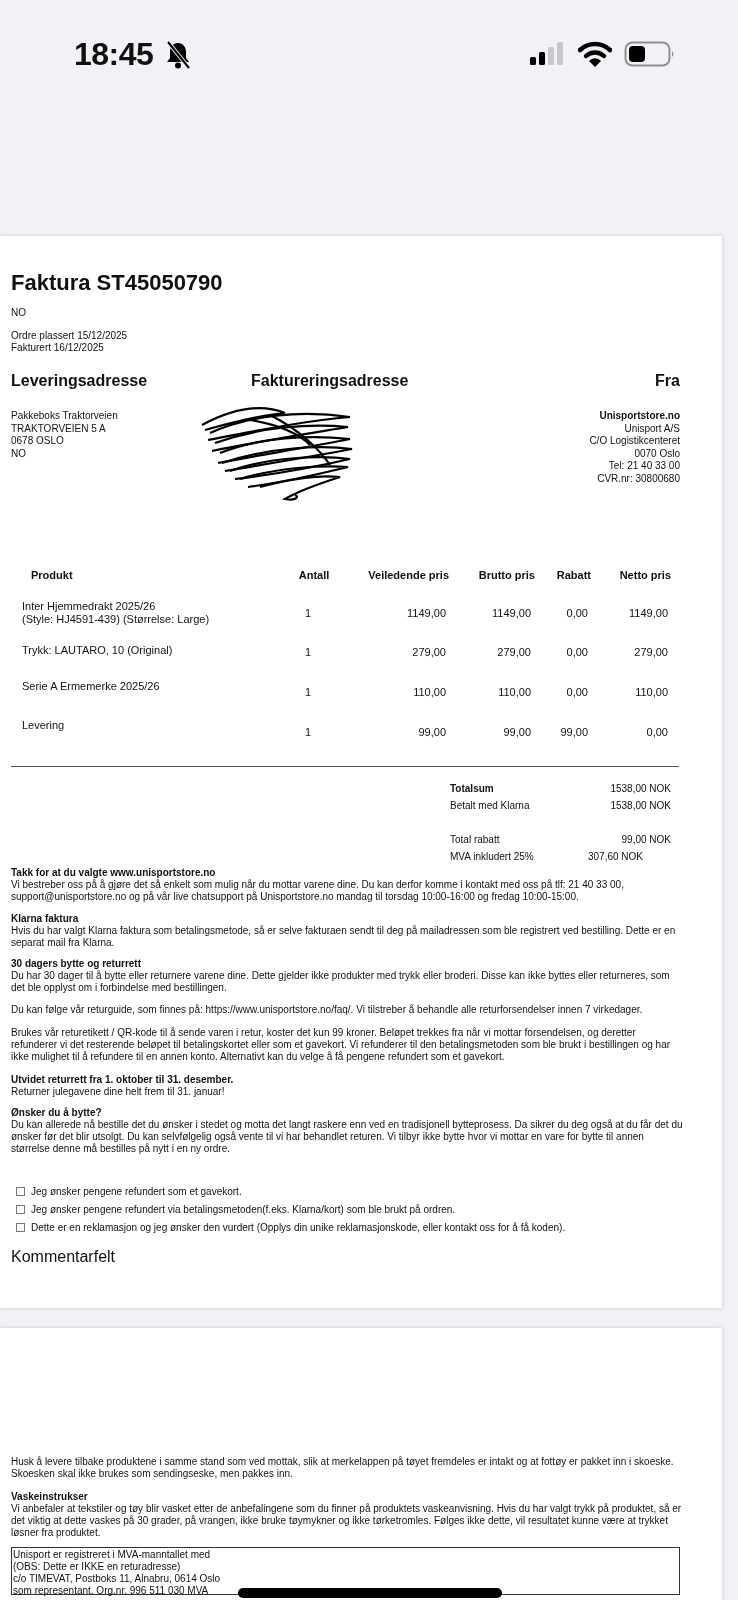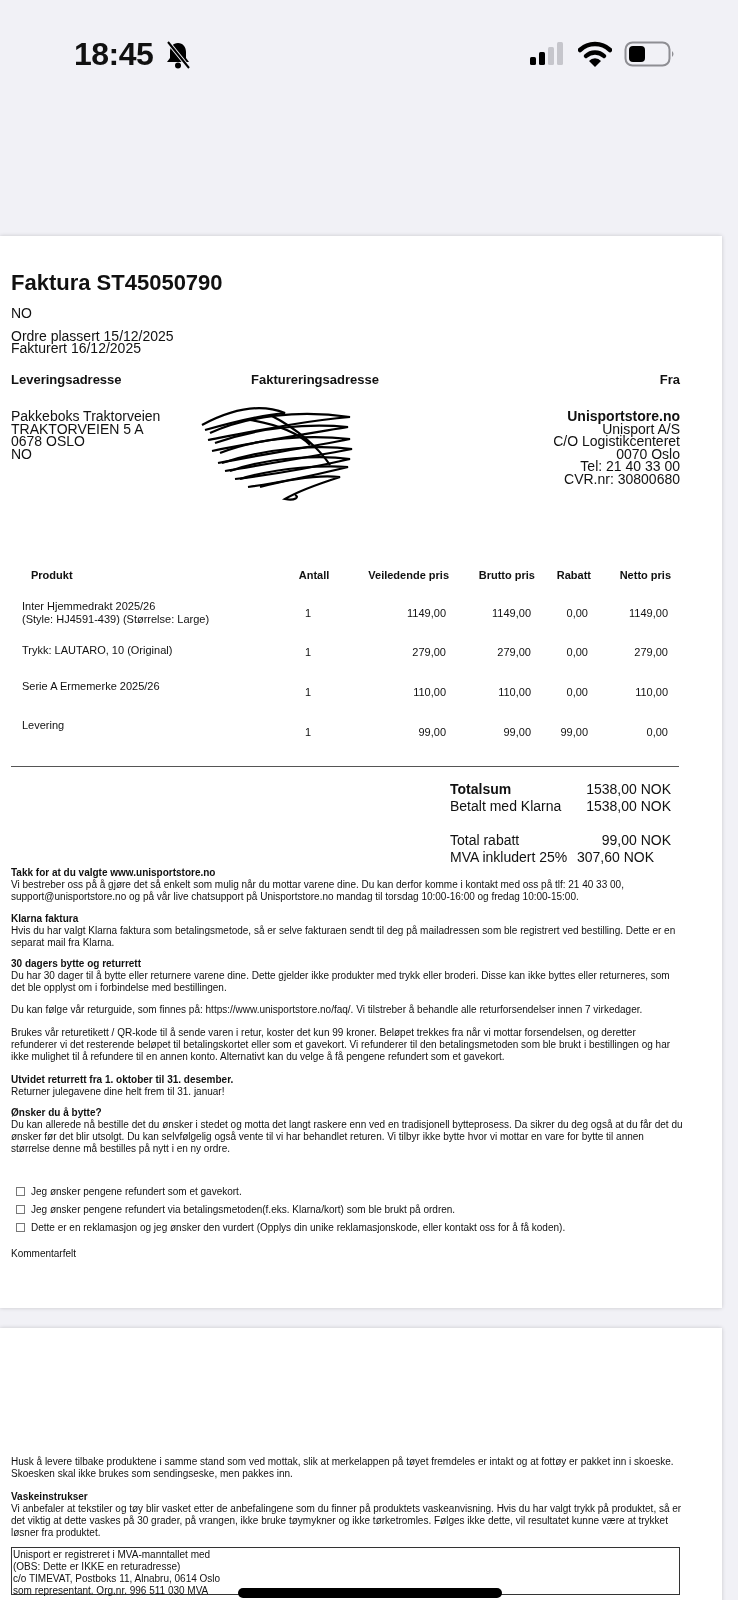--- a/index.html
+++ b/index.html
@@ -14,22 +14,22 @@
   .wifi { position: absolute; left: 578px; top: 40px; width: 34px; height: 28px; }
   .battery { position: absolute; left: 624px; top: 41px; width: 52px; height: 26px; }
 
   
   .page { position: absolute; left: 0; width: 722px; background: #fff; box-shadow: 0 0 4px rgba(0,0,0,0.18); }
   .page1 { top: 236px; height: 1072px; }
   .page2 { top: 1328px; height: 280px; }
 
   .abs { position: absolute; }
   .h1 { font-size: 22px; font-weight: bold; }
-  .h2 { font-size: 13px; font-weight: bold; }
-  .small { font-size: 14px; line-height: 12.5px; }
+  .h2 { font-size: 16px; font-weight: bold; }
+  .small { font-size: 10px; line-height: 12.5px; }
   .bold { font-weight: bold; }
 
   .col-right { text-align: right; }
 
   
   .th { position: absolute; font-size: 11px; font-weight: bold; padding-left: 12px; }
   .td { position: absolute; font-size: 11px; }
   .num { text-align: right; }
   .tcenter { text-align: center; }
 
@@ -200,21 +200,21 @@
   <div>Du kan allerede nå bestille det du ønsker i stedet og motta det langt raskere enn ved en tradisjonell bytteprosess. Da sikrer du deg også at du får det du ønsker før det blir utsolgt. Du kan selvfølgelig også vente til vi har behandlet returen. Vi tilbyr ikke bytte hvor vi mottar en vare for bytte til annen størrelse denne må bestilles på nytt i en ny ordre.</div>
 </div>
 
 <div class="check" style="top:1187px;"></div>
 <div class="checklabel" style="top:1186px;">Jeg ønsker pengene refundert som et gavekort.</div>
 <div class="check" style="top:1205px;"></div>
 <div class="checklabel" style="top:1204px;">Jeg ønsker pengene refundert via betalingsmetoden(f.eks. Klarna/kort) som ble brukt på ordren.</div>
 <div class="check" style="top:1223px;"></div>
 <div class="checklabel" style="top:1222px;">Dette er en reklamasjon og jeg ønsker den vurdert (Opplys din unike reklamasjonskode, eller kontakt oss for å få koden).</div>
 
-<div class="abs" style="left:11px; top:1248px; font-size:10px;">Kommentarfelt</div>
+<div class="abs" style="left:11px; top:1248px; font-size:16px;">Kommentarfelt</div>
 
 <div class="page page2"></div>
 
 <div class="para" style="top:1456px;">Husk å levere tilbake produktene i samme stand som ved mottak, slik at merkelappen på tøyet fremdeles er intakt og at fottøy er pakket inn i skoeske. Skoesken skal ikke brukes som sendingseske, men pakkes inn.</div>
 <div class="para" style="top:1491px;">
   <div class="bold">Vaskeinstrukser</div>
   <div>Vi anbefaler at tekstiler og tøy blir vasket etter de anbefalingene som du finner på produktets vaskeanvisning. Hvis du har valgt trykk på produktet, så er det viktig at dette vaskes på 30 grader, på vrangen, ikke bruke tøymykner og ikke tørketromles. Følges ikke dette, vil resultatet kunne være at trykket løsner fra produktet.</div>
 </div>
 
 <div class="footerbox">

